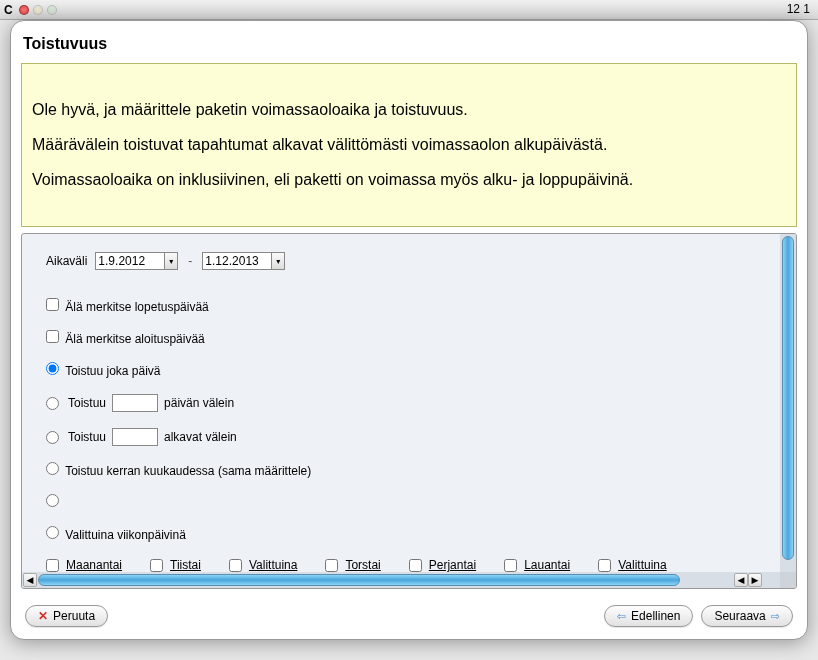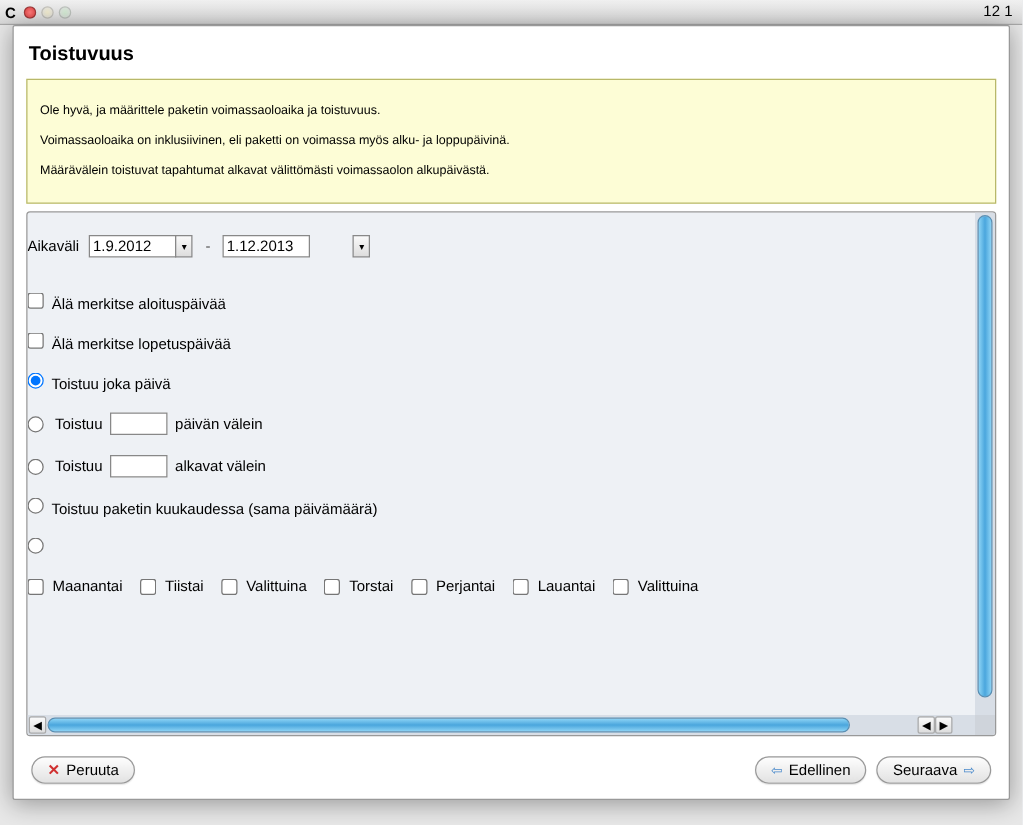--- a/index.html
+++ b/index.html
@@ -37,55 +37,55 @@
       font-weight: normal;
     }
     .dialog {
       position: absolute;
       top: 20px;
       left: 10px;
       right: 10px;
       bottom: 20px;
       background: #fff;
       border: 1px solid #999;
-      border-radius: 2px;
+      border-radius: 14px;
       box-shadow: 0 3px 20px rgba(0,0,0,0.35);
       display: flex;
       flex-direction: column;
     }
     .dialog-title {
       font-size: 16px;
       font-weight: bold;
       padding: 14px 12px 10px 12px;
     }
     .info-box {
       margin: 0 10px;
       background: #fdfdd6;
       border: 1px solid #b8b86a;
-      padding: 10px 10px;
+      padding: 26px 10px;
       line-height: 1.8;
-      font-size: 10px;
+      font-size: 16px;
     }
     .info-box p { margin: 6px 0; }
     .scroll-region {
       margin: 6px 10px 8px 10px;
       border: 1px solid #999;
       background: #eef1f5;
       border-radius: 3px;
       position: relative;
       height: 420px;
       overflow: hidden;
     }
     .scroll-inner {
       position: absolute;
       top: 0; left: 0;
       right: 16px;
       bottom: 16px;
       overflow: hidden;
-      padding: 18px 0;
+      padding: 18px 24px;
     }
     .row { margin-bottom: 16px; display: flex; align-items: center; gap: 8px; }
     .row-check { margin-bottom: 16px; }
     .row-radio { margin-bottom: 16px; display:flex; align-items:center; gap:6px;}
     label { cursor: default; }
     input[type="text"].date {
       width: 70px;
       font-size: 12px;
       padding: 1px 2px;
       border: 1px solid #888;
@@ -103,22 +103,23 @@
       margin-left: -1px;
     }
     input[type="text"].tiny {
       width: 46px;
       height: 18px;
       border: 1px solid #888;
       padding: 1px 2px;
     }
     .day-row {
       display: flex;
-      gap: 14px;
+      gap: 28px;
       margin-top: 6px;
+      text-decoration: underline;
     }
     .day-row label { display:flex; align-items:center; gap:4px; }
     .vscroll {
       position: absolute;
       top: 0; right: 0; bottom: 16px;
       width: 16px;
       background: #d8dee6;
     }
     .vscroll .thumb {
       position: absolute;
@@ -201,53 +202,53 @@
   <span class="dot dot-yellow"></span>
   <span class="dot dot-green"></span>
   <span class="bg-right">12 1</span>
 </div>
 
 <div class="dialog">
   <div class="dialog-title">Toistuvuus</div>
 
   <div class="info-box">
     <p>Ole hyvä, ja määrittele paketin voimassaoloaika ja toistuvuus.</p>
+    <p>Määrävälein toistuvat tapahtumat alkavat välittömästi voimassaolon alkupäivästä.</p>
     <p>Voimassaoloaika on inklusiivinen, eli paketti on voimassa myös alku- ja loppupäivinä.</p>
-    <p>Määrävälein toistuvat tapahtumat alkavat välittömästi voimassaolon alkupäivästä.</p>
   </div>
 
   <div class="scroll-region">
     <div class="scroll-inner">
 
       <div class="row">
         <span class="aikavali-label">Aikaväli</span>
         <span style="display:inline-flex;">
           <input type="text" class="date" value="1.9.2012" style="">
           <span class="date-drop">▾</span>
         </span>
         <span class="sep">-</span>
-        <span style="display:inline-flex;gap:35px;">
+        <span style="display:inline-flex;">
           <input type="text" class="date" value="1.12.2013" style="">
           <span class="date-drop">▾</span>
         </span>
       </div>
 
       <div style="height:12px"></div>
 
       <div class="row-check">
         <label>
           <input type="checkbox" style="">
+          <span>Älä merkitse lopetuspäivää</span>
+        </label>
+      </div>
+
+      <div class="row-check">
+        <label>
+          <input type="checkbox" style="">
           <span>Älä merkitse aloituspäivää</span>
-        </label>
-      </div>
-
-      <div class="row-check">
-        <label>
-          <input type="checkbox" style="">
-          <span>Älä merkitse lopetuspäivää</span>
         </label>
       </div>
 
       <div class="row-radio">
         <label>
           <input type="radio" name="rep" checked="" style="">
           <span>Toistuu joka päivä</span>
         </label>
       </div>
 
@@ -262,30 +263,36 @@
       <div class="row-radio">
         <input type="radio" name="rep" style="">
         <span>Toistuu</span>
         <input type="text" class="tiny" style="">
         <span>alkavat välein</span>
       </div>
 
       <div class="row-radio">
         <label>
           <input type="radio" name="rep" style="">
-          <span>Toistuu paketin kuukaudessa (sama päivämäärä)</span>
+          <span>Toistuu kerran kuukaudessa (sama määrittele)</span>
         </label>
       </div>
 
       <div class="row-radio">
         <label>
           <input type="radio" name="rep" style="">
         </label>
       </div>
 
+      <div class="row-radio">
+        <label>
+          <input type="radio" name="rep" style="">
+          <span>Valittuina viikonpäivinä</span>
+        </label>
+      </div>
 
       <div class="day-row">
         <label>
             <input type="checkbox" style="">
             <span>Maanantai</span>
           </label>
         <label>
             <input type="checkbox" style="">
             <span>Tiistai</span>
           </label>

